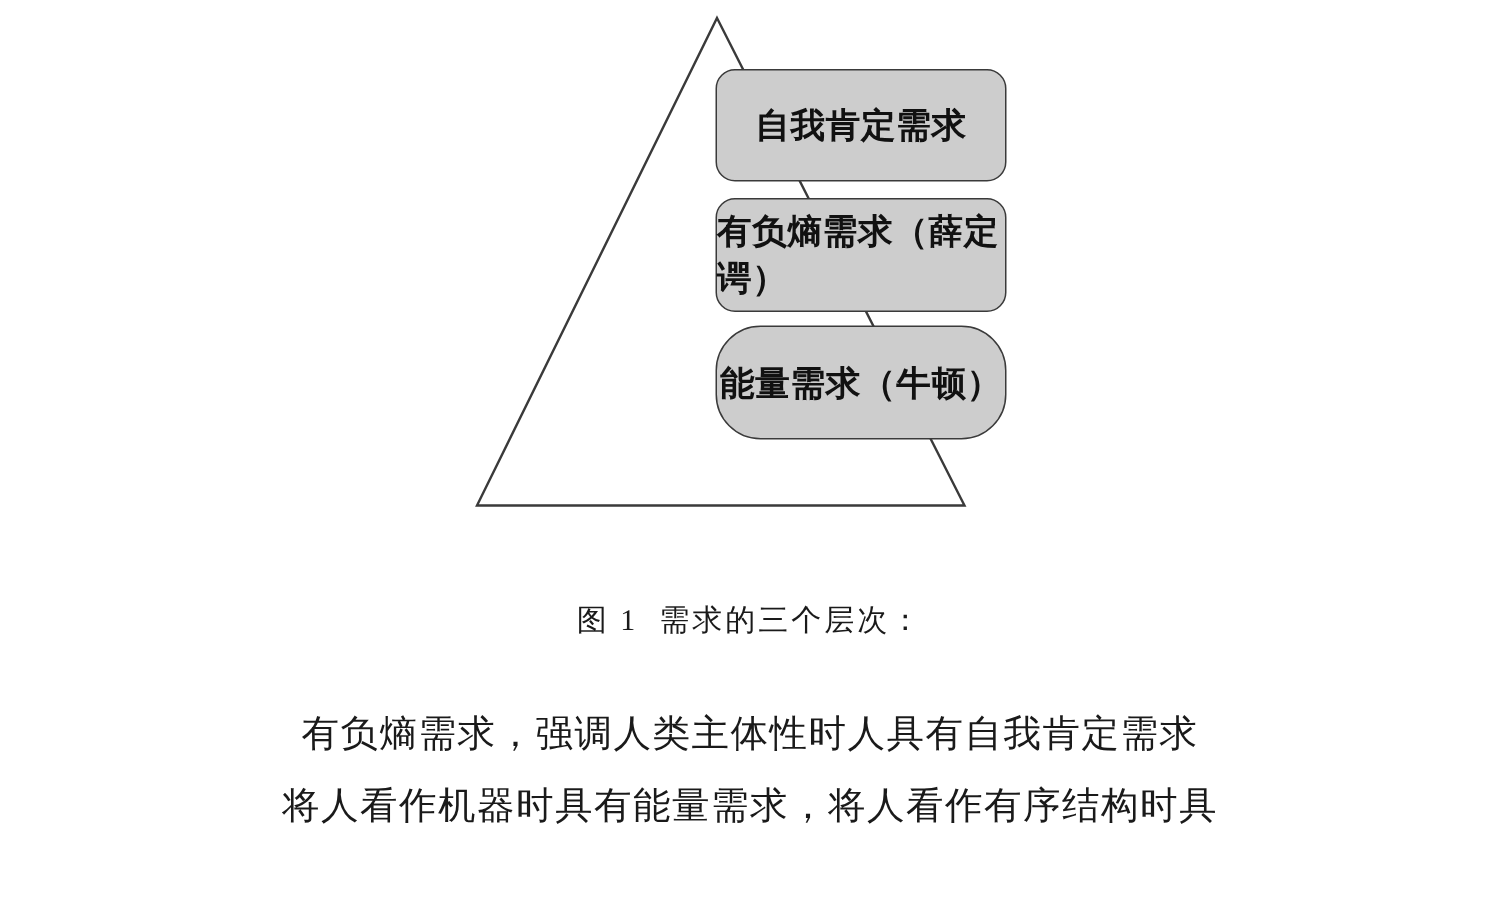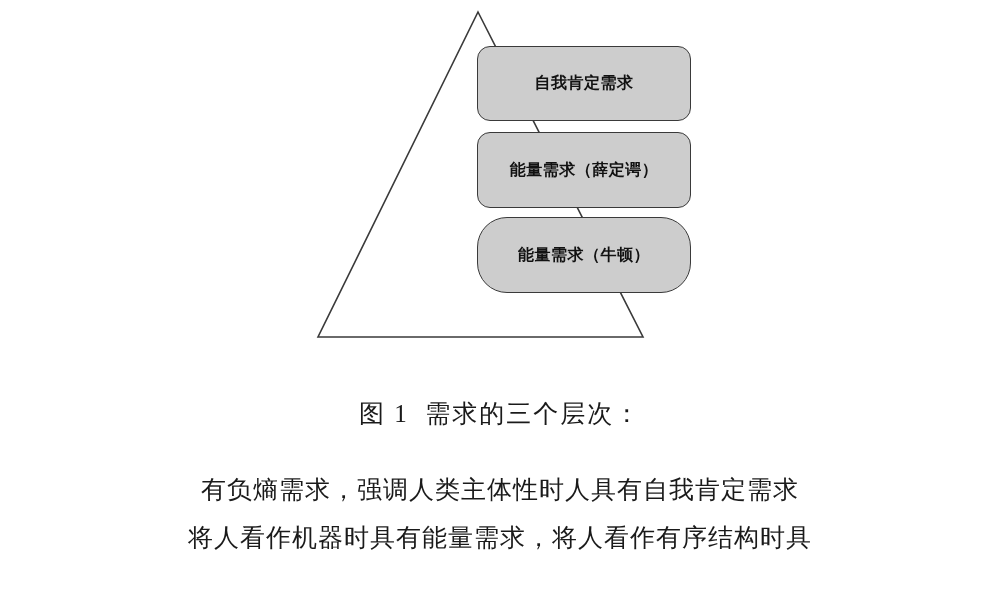--- a/index.html
+++ b/index.html
@@ -28,50 +28,50 @@
     position: absolute;
     left: 0;
     top: 0;
     width: 1000px;
     height: 360px;
   }
 
   .level-box {
     position: absolute;
     left: 477px;
-    width: 214px;
+    width: 194px;
     box-sizing: border-box;
     background: #cdcdcd;
     border: 1.6px solid #3a3a3a;
     border-radius: 13px;
     display: flex;
     align-items: center;
     justify-content: center;
     font-family: "DejaVu Sans", "Liberation Sans", sans-serif;
     font-weight: bold;
-    font-size: 16px;
+    font-size: 23px;
     letter-spacing: 0.5px;
     color: #111111;
     z-index: 3;
   }
 
   #level-box-0 { top: 46px;  height: 75px; }
   #level-box-1 { top: 132px; height: 76px; }
   #level-box-2 { top: 217px; height: 76px; border-radius: 30px; }
 
   #caption-block {
     position: absolute;
     left: 0;
     top: 392px;
     width: 1000px;
     text-align: center;
   }
 
   #figure-caption {
-    font-size: 25px;
+    font-size: 20px;
     letter-spacing: 2px;
     line-height: 44px;
     white-space: pre;
   }
 
   #caption-description {
     margin-top: 30px;
     font-size: 25px;
     line-height: 48px;
     letter-spacing: 1px;
@@ -89,21 +89,21 @@
 
   <svg id="triangle-svg" viewBox="0 0 1000 360" xmlns="http://www.w3.org/2000/svg">
     <polygon points="478,12 643,337 318,337" fill="none" stroke="#3a3a3a" stroke-width="1.6" stroke-linejoin="miter"></polygon>
   </svg>
 
   <div class="level-box" id="level-box-0">
     <span>自我肯定需求</span>
   </div>
 
   <div class="level-box" id="level-box-1">
-    <span>能量需求（薛定谔）</span>
+    <span>有负熵需求（薛定谔）</span>
   </div>
 
   <div class="level-box" id="level-box-2">
     <span>能量需求（牛顿）</span>
   </div>
 
 </div>
 
 <div id="caption-block">
   <div id="figure-caption">图 1  需求的三个层次：</div>

